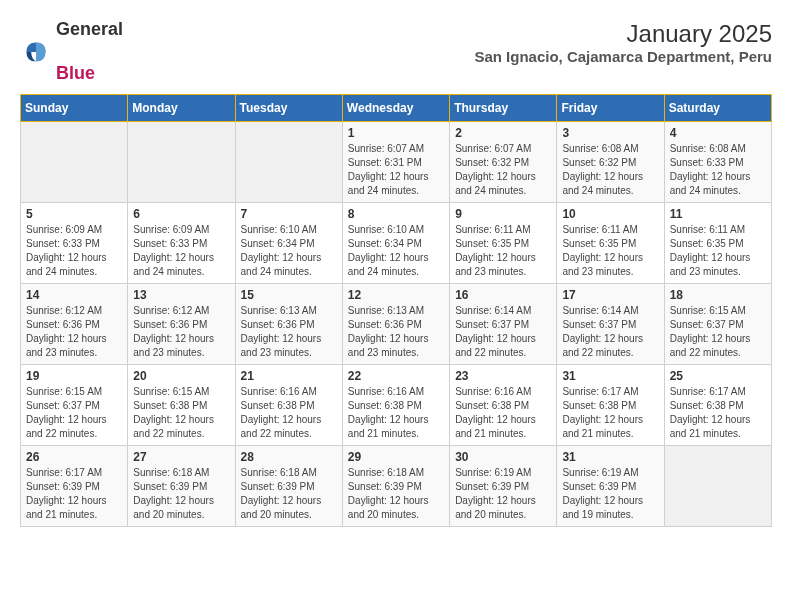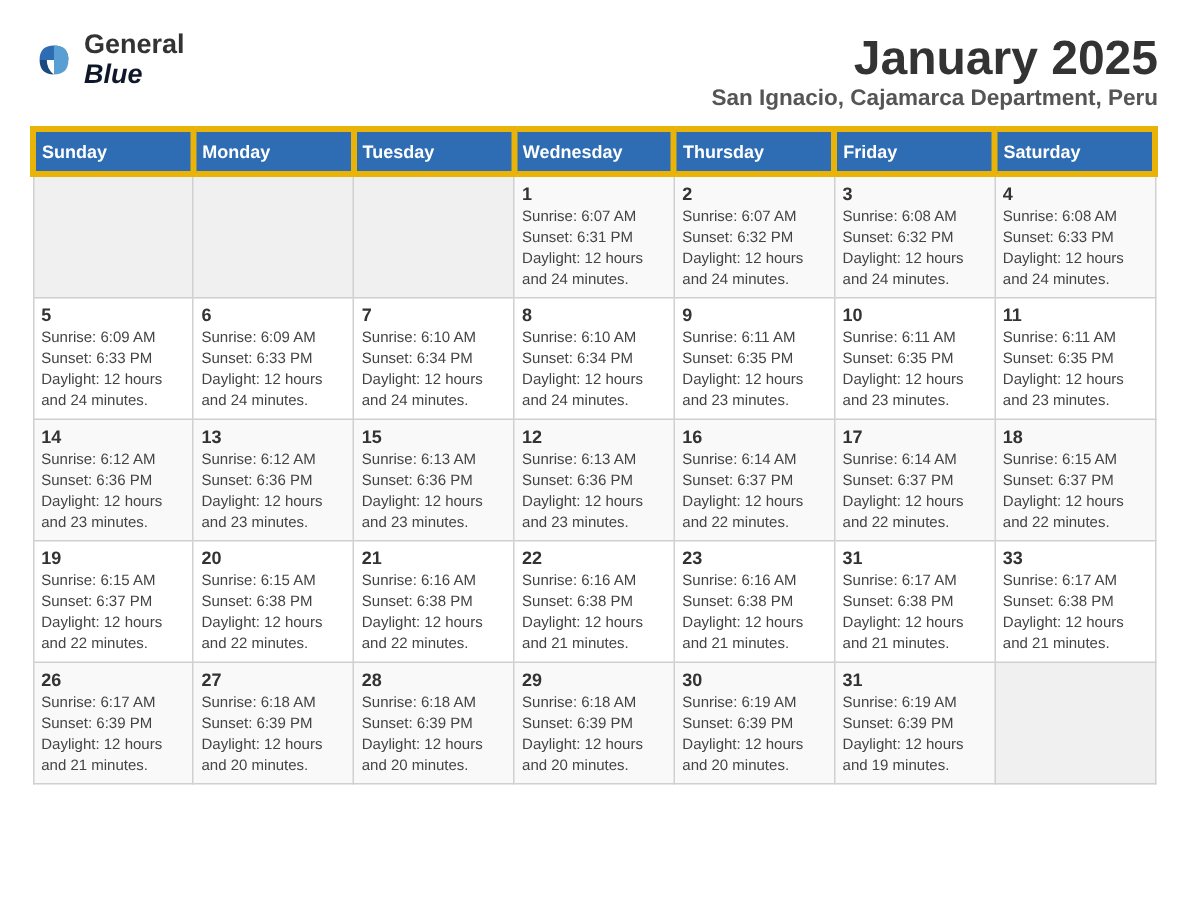--- a/index.html
+++ b/index.html
@@ -19,55 +19,56 @@
     .logo {
       display: flex;
       align-items: center;
     }
     .logo-text {
       display: flex;
       flex-direction: column;
       font-size: 18px;
       font-weight: bold;
       line-height: 1.1;
+      gap: 24px;
     }
     .logo-general { color: #333; }
-    .logo-blue { color: #0f172a; font-style: italic; }
+    .logo-blue { color: #be185d; }
     .logo-icon {
       width: 32px;
       height: 32px;
       margin-right: 4px;
     }
     .title-block {
       text-align: right;
     }
     .title-block h1 {
-      font-size: 32px;
+      font-size: 24px;
       color: #333;
-      font-weight: bold;
+      font-weight: normal;
     }
     .title-block h2 {
       font-size: 15px;
       color: #555;
       font-weight: bold;
     }
     .calendar {
       width: 100%;
       border-collapse: collapse;
       font-size: 11px;
     }
     .calendar thead tr {
       background-color: #2e6db4;
       color: #fff;
     }
     .calendar thead th {
       padding: 6px 4px;
       text-align: left;
       font-size: 12px;
-      border: 4px solid #eab308;
+      border: 1px solid #eab308;
     }
     .calendar tbody tr {
       vertical-align: top;
     }
     .calendar tbody td {
       border: 1px solid #d0d0d0;
       padding: 4px 5px;
       width: calc(100% / 7);
       min-height: 80px;
       background: #fff;
@@ -228,21 +229,21 @@
         </td>
         <td>
           <span class="day-num">23</span>
           <div class="day-info">Sunrise: 6:16 AM<br>Sunset: 6:38 PM<br>Daylight: 12 hours and 21 minutes.</div>
         </td>
         <td>
           <span class="day-num">31</span>
           <div class="day-info">Sunrise: 6:17 AM<br>Sunset: 6:38 PM<br>Daylight: 12 hours and 21 minutes.</div>
         </td>
         <td>
-          <span class="day-num">33</span>
+          <span class="day-num">25</span>
           <div class="day-info">Sunrise: 6:17 AM<br>Sunset: 6:38 PM<br>Daylight: 12 hours and 21 minutes.</div>
         </td>
       </tr>
       <tr>
         <td>
           <span class="day-num">26</span>
           <div class="day-info">Sunrise: 6:17 AM<br>Sunset: 6:39 PM<br>Daylight: 12 hours and 21 minutes.</div>
         </td>
         <td>
           <span class="day-num">27</span>

